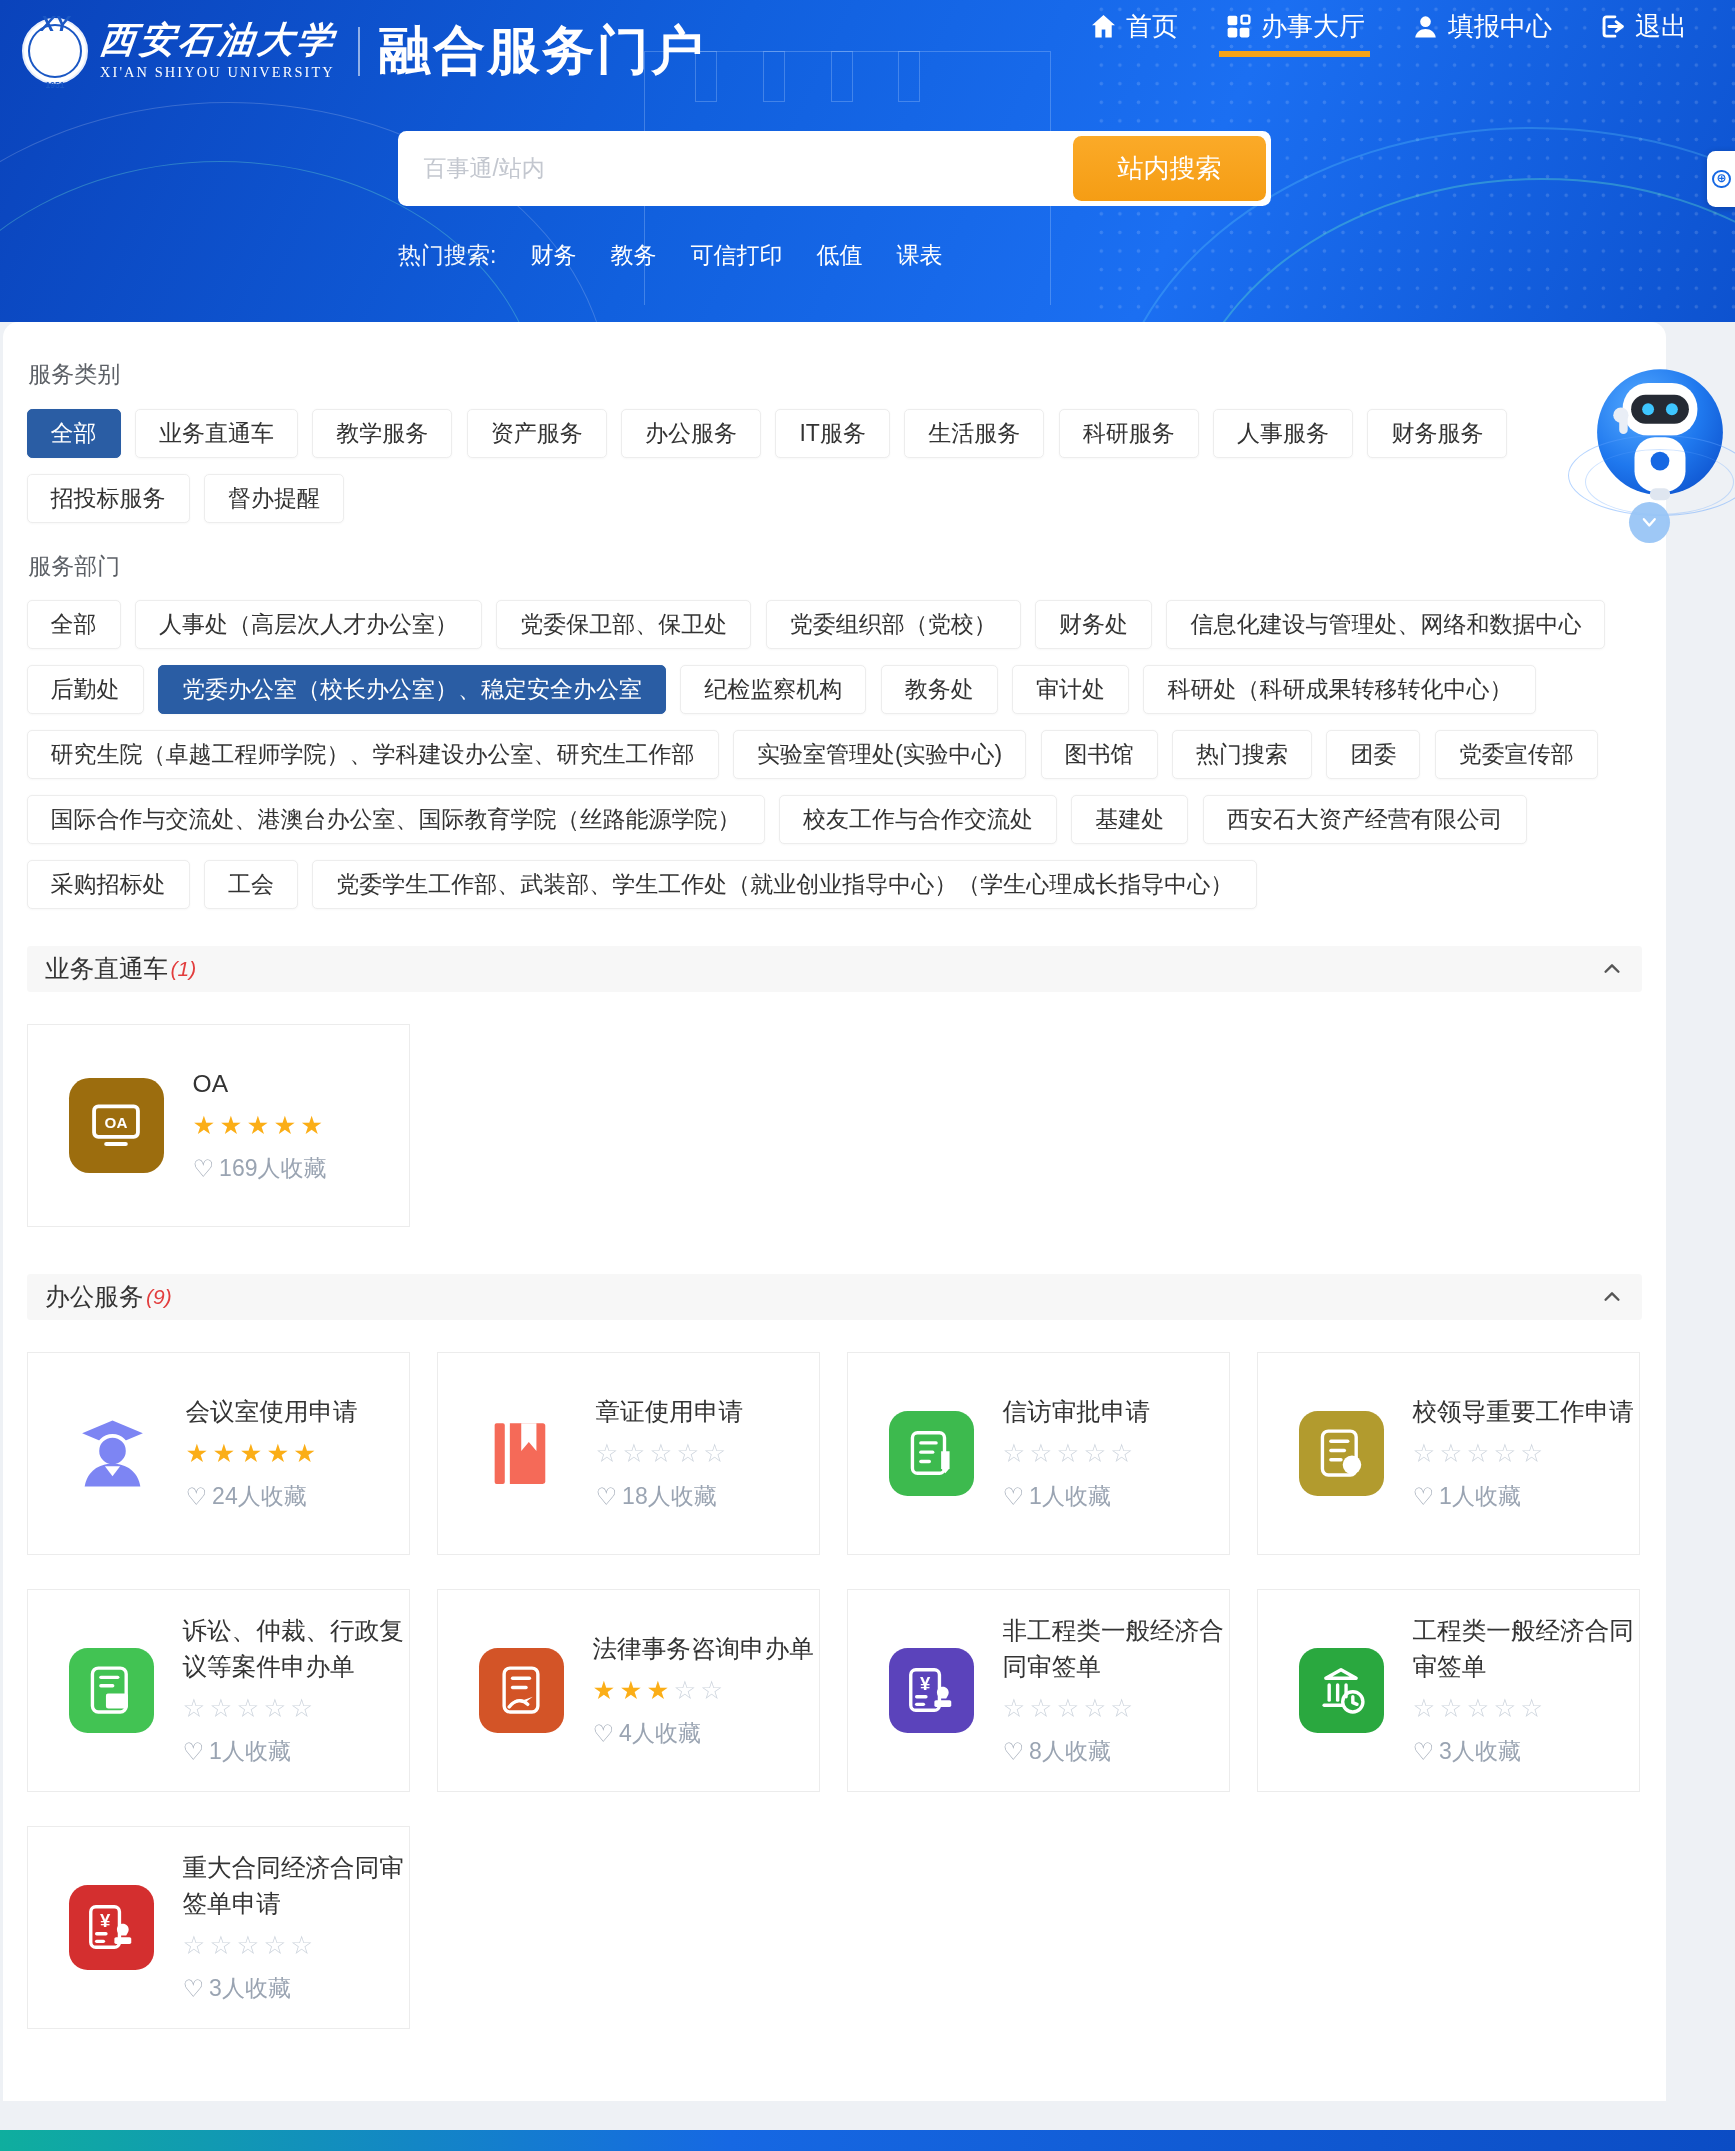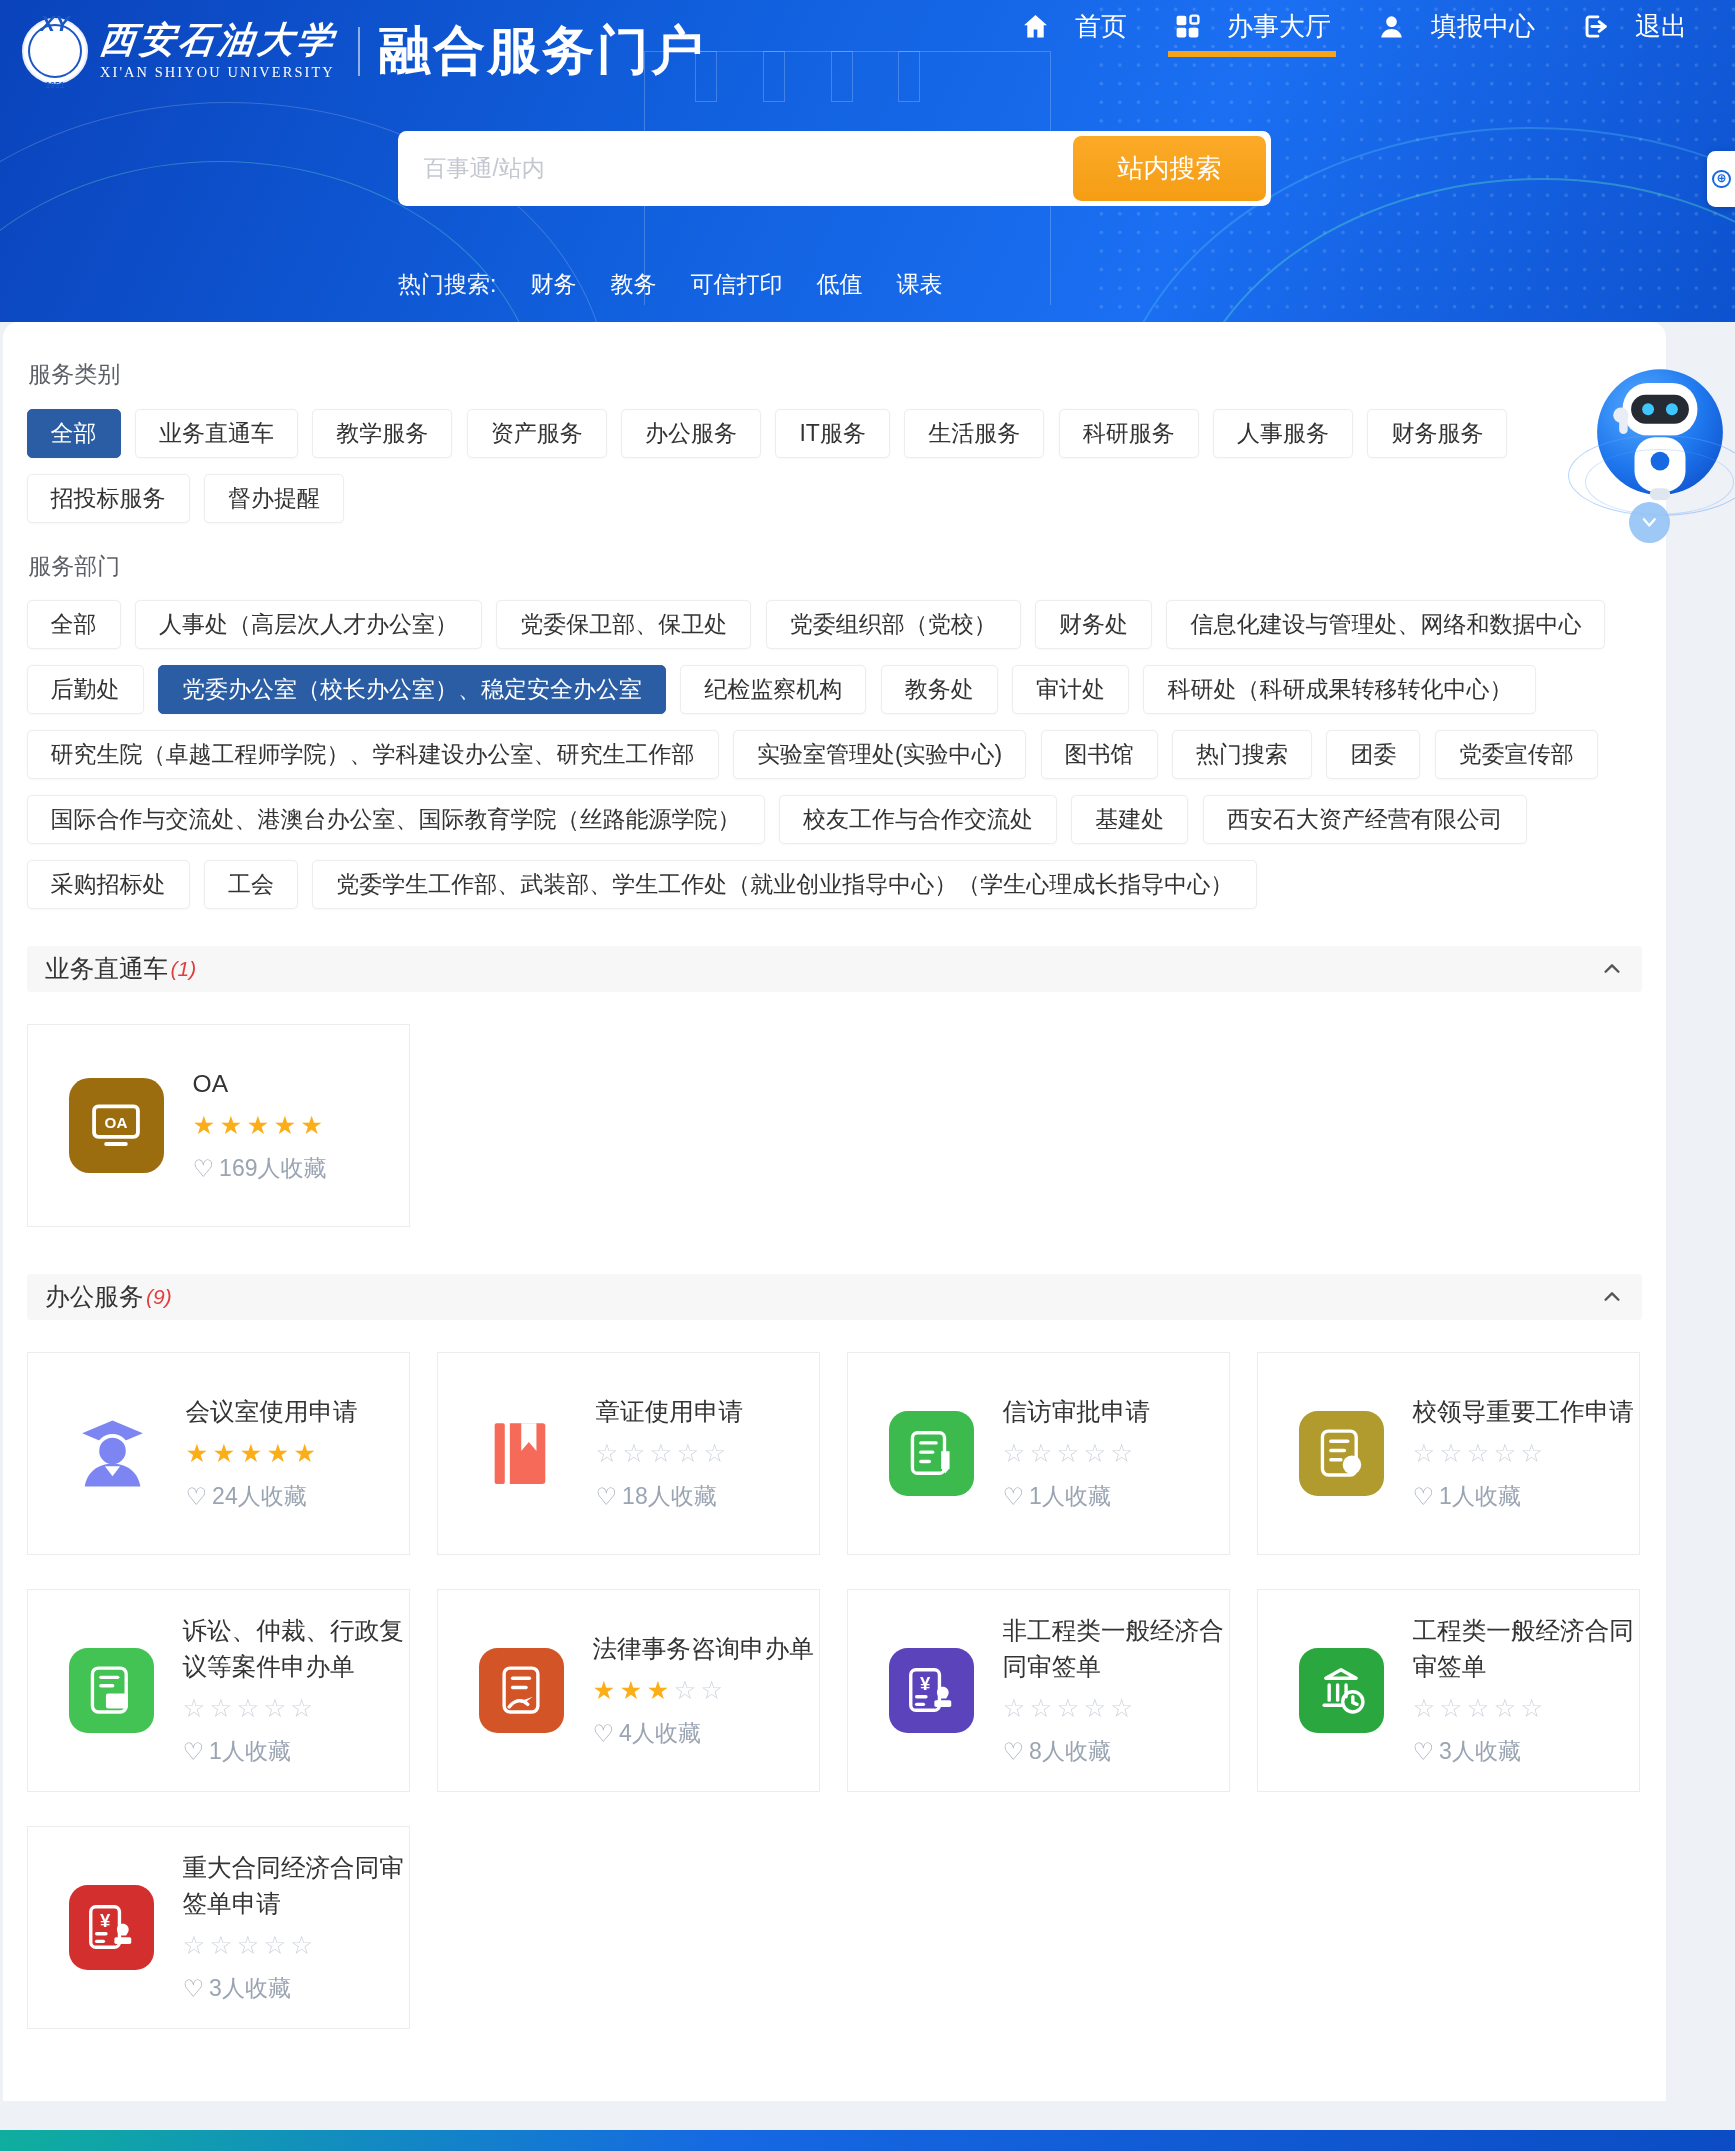--- a/index.html
+++ b/index.html
@@ -35,34 +35,34 @@
   .logo-inner .xy { font-size:22px; font-style:italic; line-height:22px; }
   .logo-inner .yr { font-size:8.5px; line-height:8.5px;margin-top:46px; }
   .logo-text { margin-left:12px; color:#fff; }
   .logo-cn { font-size:36px; font-weight:bold; font-style:italic; letter-spacing:3.4px; transform:skewX(-6deg);
     font-family:"Liberation Serif","DejaVu Serif",serif; line-height:39px; }
   .logo-en { font-size:14.4px; letter-spacing:2.1px; font-family:"Liberation Serif","DejaVu Serif",serif; margin-top:3.4px; }
   .brand-divider { width:1.7px; height:49px; background:rgba(255,255,255,.55); margin:0 18.6px 0 22px; }
   .portal-title { color:#fff; font-size:52px; font-weight:bold; letter-spacing:2.5px; }
 
   .topnav { position:absolute; right:49px; top:8.5px; display:flex; align-items:flex-start; gap:46px; }
-  .nav-item { display:flex; align-items:center; gap:25px; color:#fff; font-size:26px; cursor:pointer;
+  .nav-item { display:flex; align-items:center; gap:8px; color:#fff; font-size:26px; cursor:pointer;
     padding-bottom:13.6px; position:relative; }
   .nav-item svg { width:29px; height:29px; }
   .nav-item.active::after { content:""; position:absolute; left:-5.1px; right:-5.1px; bottom:0; height:6px; background:#f5a318; }
 
   .searchwrap { position:absolute; left:398px; top:131px; width:873px; }
   .searchbar { display:flex; width:873px; height:75px; background:#fff; border-radius:8.5px; overflow:visible;
     align-items:center; position:relative; }
   .searchbar input { flex:1; border:none; outline:none; font-size:23px; padding:0 25.4px; color:#333;
     background:transparent; font-family:inherit; }
   .searchbar input::placeholder { color:#c3c7cf; }
   .searchbar button { position:absolute; right:5.1px; top:5.1px; bottom:5.1px; width:193px; border:none; cursor:pointer;
     background:linear-gradient(180deg,#fbaa28,#f59d14); color:#fff; font-size:26px; border-radius:8.5px; font-family:inherit; }
-  .hotrow { margin-top:63px; color:#fff; font-size:23px; display:flex; gap:34px; }
+  .hotrow { margin-top:34px; color:#fff; font-size:23px; display:flex; gap:34px; }
   .hotrow .hot-label { opacity:.95; }
   .hot-item { cursor:pointer; }
 
   .edge-widget { position:absolute; right:0; top:151px; width:29px; height:56px; background:#fff;
     border-radius:8.5px 0 0 8.5px; box-shadow:0 1.7px 6.8px rgba(0,0,0,.2); display:flex; align-items:center; justify-content:center; cursor:pointer; }
   .edge-widget .dot { width:18.6px; height:18.6px; border-radius:50%; border:2.5px solid #1668e3; color:#1668e3;
     font-size:12px; line-height:13.6px; text-align:center; font-weight:bold; }
 
   
   .panel { position:absolute; left:2.5px; top:322px; width:1663px; height:1779px; background:#fff;

